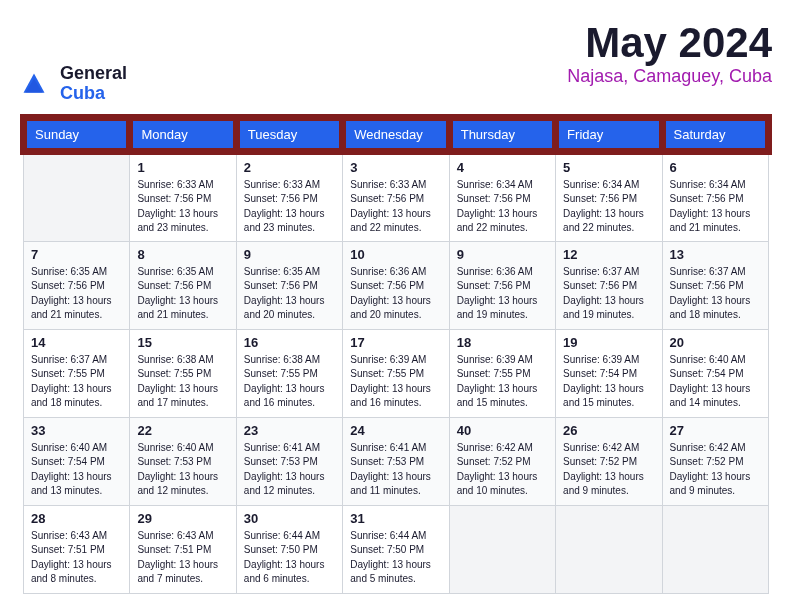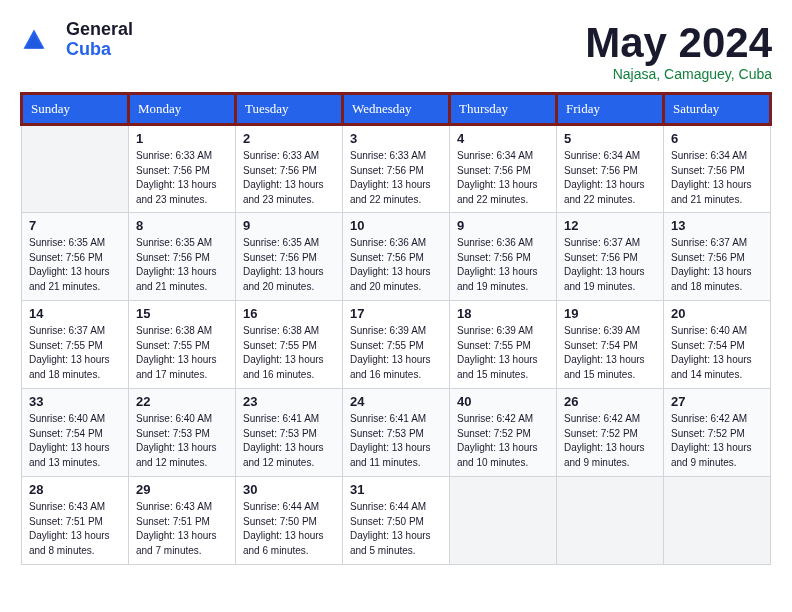--- a/index.html
+++ b/index.html
@@ -12,21 +12,22 @@
     }
     .header-top {
       display: flex;
       justify-content: space-between;
       align-items: flex-start;
       margin-bottom: 10px;
     }
     .logo {
       display: flex;
       align-items: center;
-      gap: 18px;
+      gap: 12px;
+      margin-top: 44px;
     }
     .logo-text {
       display: flex;
       flex-direction: column;
       line-height: 1.1;
     }
     .logo-general {
       font-size: 18px;
       font-weight: bold;
       color: #1a1a2e;
@@ -43,37 +44,36 @@
     .title-block {
       text-align: right;
     }
     .month-year {
       font-size: 42px;
       font-weight: bold;
       color: #1a1a2e;
       line-height: 1.1;
     }
     .location {
-      font-size: 14px;
-      color: #15803d;
+      font-size: 18px;
+      color: #a21caf;
     }
     table {
       width: 100%;
       border-collapse: collapse;
       font-size: 11px;
     }
     thead th {
       background-color: #2563eb;
       color: #fff;
       padding: 6px 8px;
       text-align: left;
       font-size: 13px;
       font-weight: normal;
-      border: 3px solid #7f1d1d;
-      font-family: Liberation Serif, serif;
+      border: 7px solid #7f1d1d;
     }
     tbody td {
       border: 1px solid #d1d5db;
       vertical-align: top;
       padding: 5px 7px;
       height: 88px;
       width: calc(100% / 7);
       color: #1a1a2e;
       background: #fff;
     }

